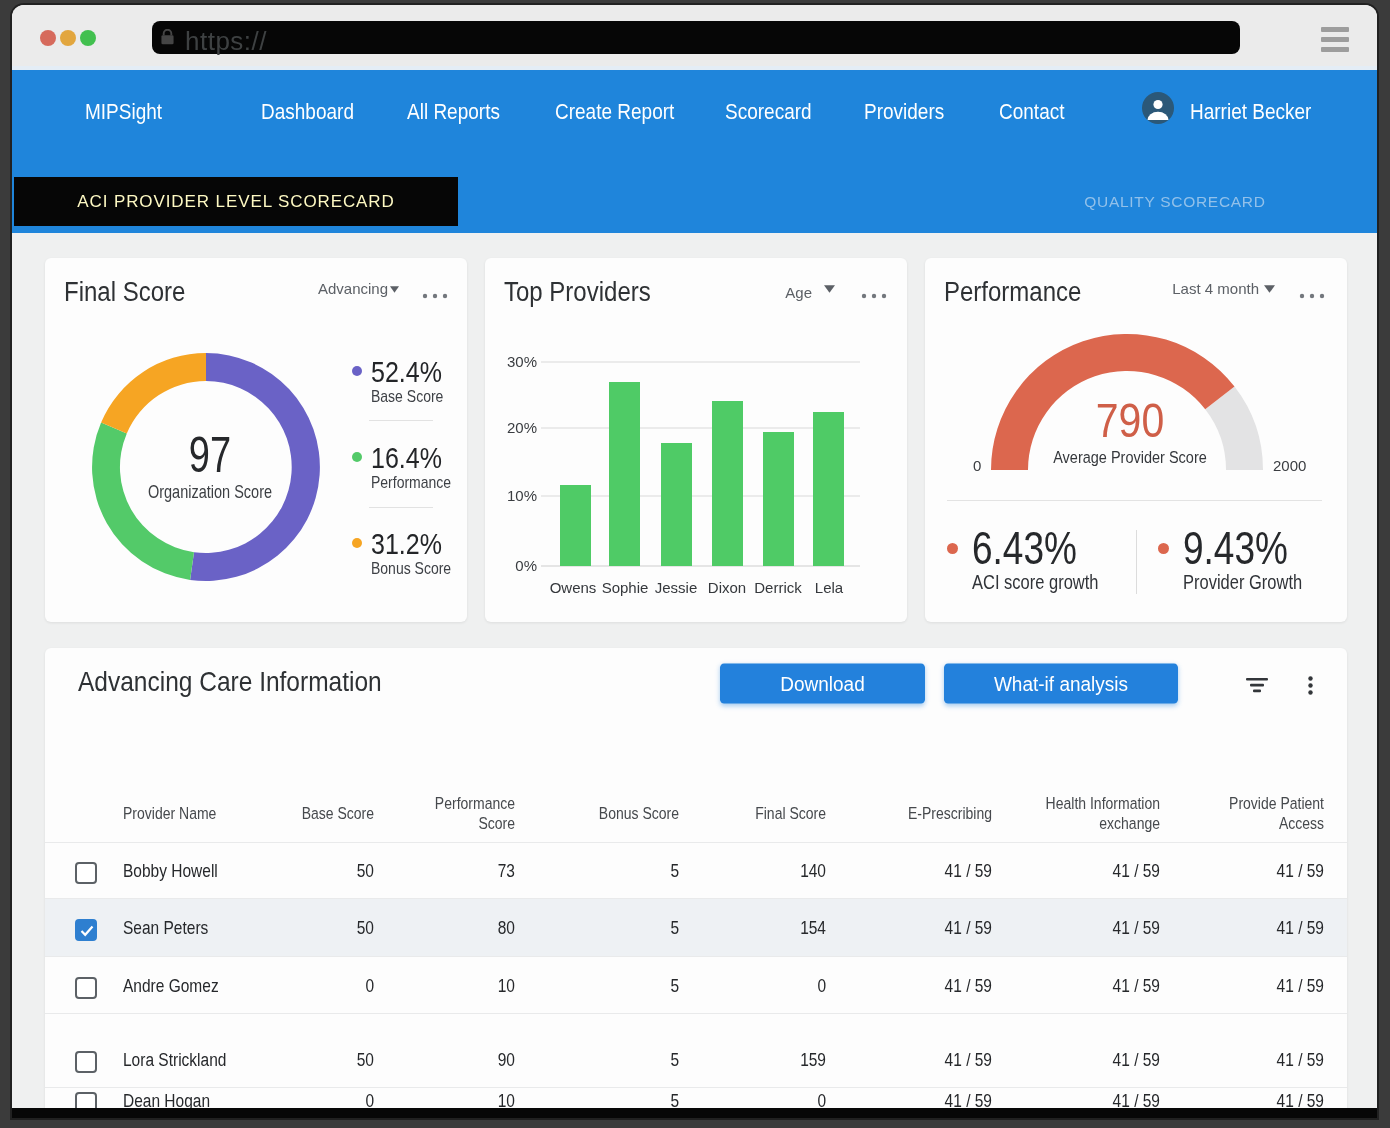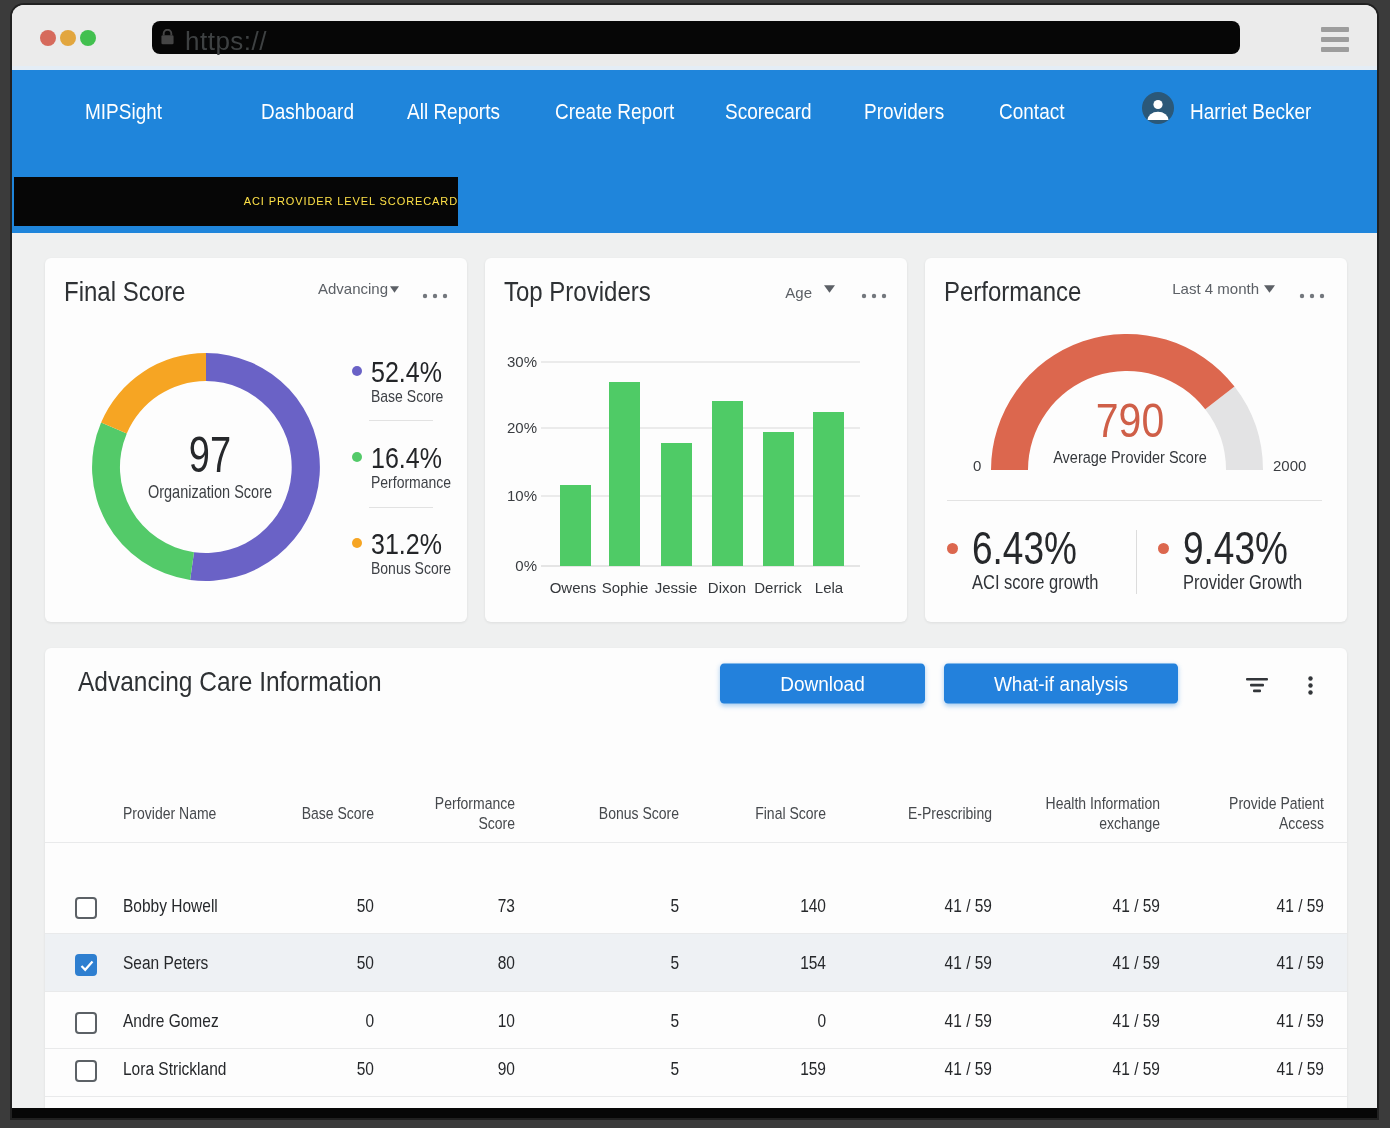--- a/index.html
+++ b/index.html
@@ -14,38 +14,38 @@
 #urlbar { position:absolute; left:140px; top:16px; width:1088px; height:33px; border-radius:8px; background:#060606; }
 #urlbar .lock { position:absolute; left:9px; top:8px; }
 #urlbar .url { position:absolute; left:33px; top:5px; font-size:26px; color:#3e4142; letter-spacing:0.5px; }
 #burger { position:absolute; right:28px; top:22px; }
 #burger div { width:28px; height:5px; background:#9d9d9d; margin-bottom:5px; border-radius:1px; }
 
 #nav { position:absolute; left:0; top:65px; width:100%; height:163px; background:#1f85db; }
 .navitem { position:absolute; top:95px; color:#fff; font-size:19px; transform:scaleY(1.15); transform-origin:left center; }
 
 #tabblack { position:absolute; left:2px; top:107px; width:444px; height:49px; background:#060606;
-  color:#fde047; font-size:11px; letter-spacing:0.9px; text-align:right; line-height:49px; }
+  color:#fef9c3; font-size:17px; letter-spacing:0.9px; text-align:center; line-height:49px; }
 .tabgrey { position:absolute; top:107px; text-align:center; height:49px; line-height:49px; color:#92c1ea; font-size:15.5px; letter-spacing:0.7px; }
 
 .card { position:absolute; background:#fdfdfd; border-radius:6px; box-shadow:0 1px 3px rgba(0,0,0,0.08); }
 .ctitle { position:absolute; left:19px; top:20px; font-size:24px; color:#2e3134; transform:scaleY(1.15); transform-origin:left center; }
 .cdrop { position:absolute; font-size:15px; color:#5c6066; }
 .ldot { position:absolute; width:10px; height:10px; border-radius:50%; }
 .lpct { position:absolute; font-size:25px; color:#232528; transform:scaleY(1.2); transform-origin:left center; }
 .llab { position:absolute; font-size:14px; color:#3e4146; transform:scaleY(1.2); transform-origin:left center; }
 .lsep { position:absolute; width:64px; height:1px; background:#e2e2e2; }
 .sdot { position:absolute; width:11px; height:11px; border-radius:50%; background:#dc674e; }
 .snum { position:absolute; font-size:37px; color:#26282b; transform:scaleY(1.25); transform-origin:left center; }
 .slab { position:absolute; font-size:16.5px; color:#303338; transform:scaleY(1.2); transform-origin:left center; }
 .bbtn { position:absolute; top:17px; height:37px; background:#2381dc; border-radius:4px; color:#fff;
   font-size:19px; text-align:center; line-height:37px; box-shadow:0 2px 5px rgba(35,129,220,0.4); transform:scaleY(1.08); }
 .th { position:absolute; font-size:14px; color:#46494d; text-align:right; line-height:18px; transform:scaleY(1.12); }
 .rowline { position:absolute; left:0; width:100%; height:1px; background:#e9eaeb; }
-.trow { position:absolute; left:0; width:100%; height:57px; border-bottom:1px solid #e9eaeb;margin-top:35px; }
+.trow { position:absolute; left:0; width:100%; height:57px; border-bottom:1px solid #e9eaeb; }
 .cb { position:absolute; left:30px; top:20px; width:22px; height:22px; border:2px solid #5c6166; border-radius:4px; background:#fff; }
 .cbon { background:#2e7fd0; border-color:#2e7fd0; }
 .cbon svg { position:absolute; left:2.5px; top:3.5px; }
 .cname { position:absolute; left:78px; top:20px; font-size:15.5px; color:#26282b; transform:scaleY(1.15); transform-origin:left center; }
 .cnum { position:absolute; top:20px; width:80px; text-align:right; font-size:15.5px; color:#26282b; transform:scaleY(1.15); }
 </style>
 </head>
 <body>
 <div id="win">
   <div id="chrome">
@@ -74,20 +74,21 @@
     <span class="navitem" style="left:713px;top:31px;">Scorecard</span>
     <span class="navitem" style="left:852px;top:31px;">Providers</span>
     <span class="navitem" style="left:987px;top:31px;">Contact</span>
     <svg style="position:absolute;left:1130px;top:22px;" width="32" height="32" viewBox="0 0 32 32">
       <circle cx="16" cy="16" r="16" fill="#2b5878"></circle>
       <circle cx="16" cy="12.5" r="4.6" fill="#fff"></circle>
       <path d="M5.5 28 a10.5 8.2 0 0 1 21 0 Z" fill="#fff"></path>
     </svg>
     <span class="navitem" style="left:1178px;top:31px;">Harriet Becker</span>
     <div id="tabblack">ACI PROVIDER LEVEL SCORECARD</div>
+    <span class="tabgrey" style="left:1018px;width:290px;">QUALITY SCORECARD</span>
   </div>
 
   <div class="card" id="card1" style="left:33px;top:253px;width:422px;height:364px;">
     <div class="ctitle">Final Score</div>
     <span class="cdrop" style="right:79px;top:22px;">Advancing</span>
     <svg style="position:absolute;right:68px;top:28px;" width="9" height="7" viewBox="0 0 10 7">
         <path d="M0 0 L10 0 L5 7 Z" fill="#5c6066"></path>
       </svg>
     <span style="position:absolute;right:19px;top:27px;"><svg class="kb" width="26" height="6" viewBox="0 0 26 6">
           <circle cx="3" cy="3" r="2.2" fill="#73777d"></circle>
@@ -233,21 +234,21 @@
       <div class="cb"></div>
         <div class="cname">Andre Gomez</div>
       <div class="cnum" style="left:249px;">0</div>
         <div class="cnum" style="left:390px;">10</div>
       <div class="cnum" style="left:554px;">5</div>
         <div class="cnum" style="left:701px;">0</div>
       <div class="cnum" style="left:867px;">41 / 59</div>
         <div class="cnum" style="left:1035px;">41 / 59</div>
       <div class="cnum" style="left:1199px;">41 / 59</div>
     </div>
-    <div class="trow" style="top:357px;padding-left:8px;">
+    <div class="trow" style="top:383px;padding-left:8px;">
       <div class="cb"></div>
         <div class="cname">Lora Strickland</div>
       <div class="cnum" style="left:249px;">50</div>
         <div class="cnum" style="left:390px;">90</div>
       <div class="cnum" style="left:554px;">5</div>
         <div class="cnum" style="left:701px;">159</div>
       <div class="cnum" style="left:867px;">41 / 59</div>
         <div class="cnum" style="left:1035px;">41 / 59</div>
       <div class="cnum" style="left:1199px;">41 / 59</div>
     </div>

